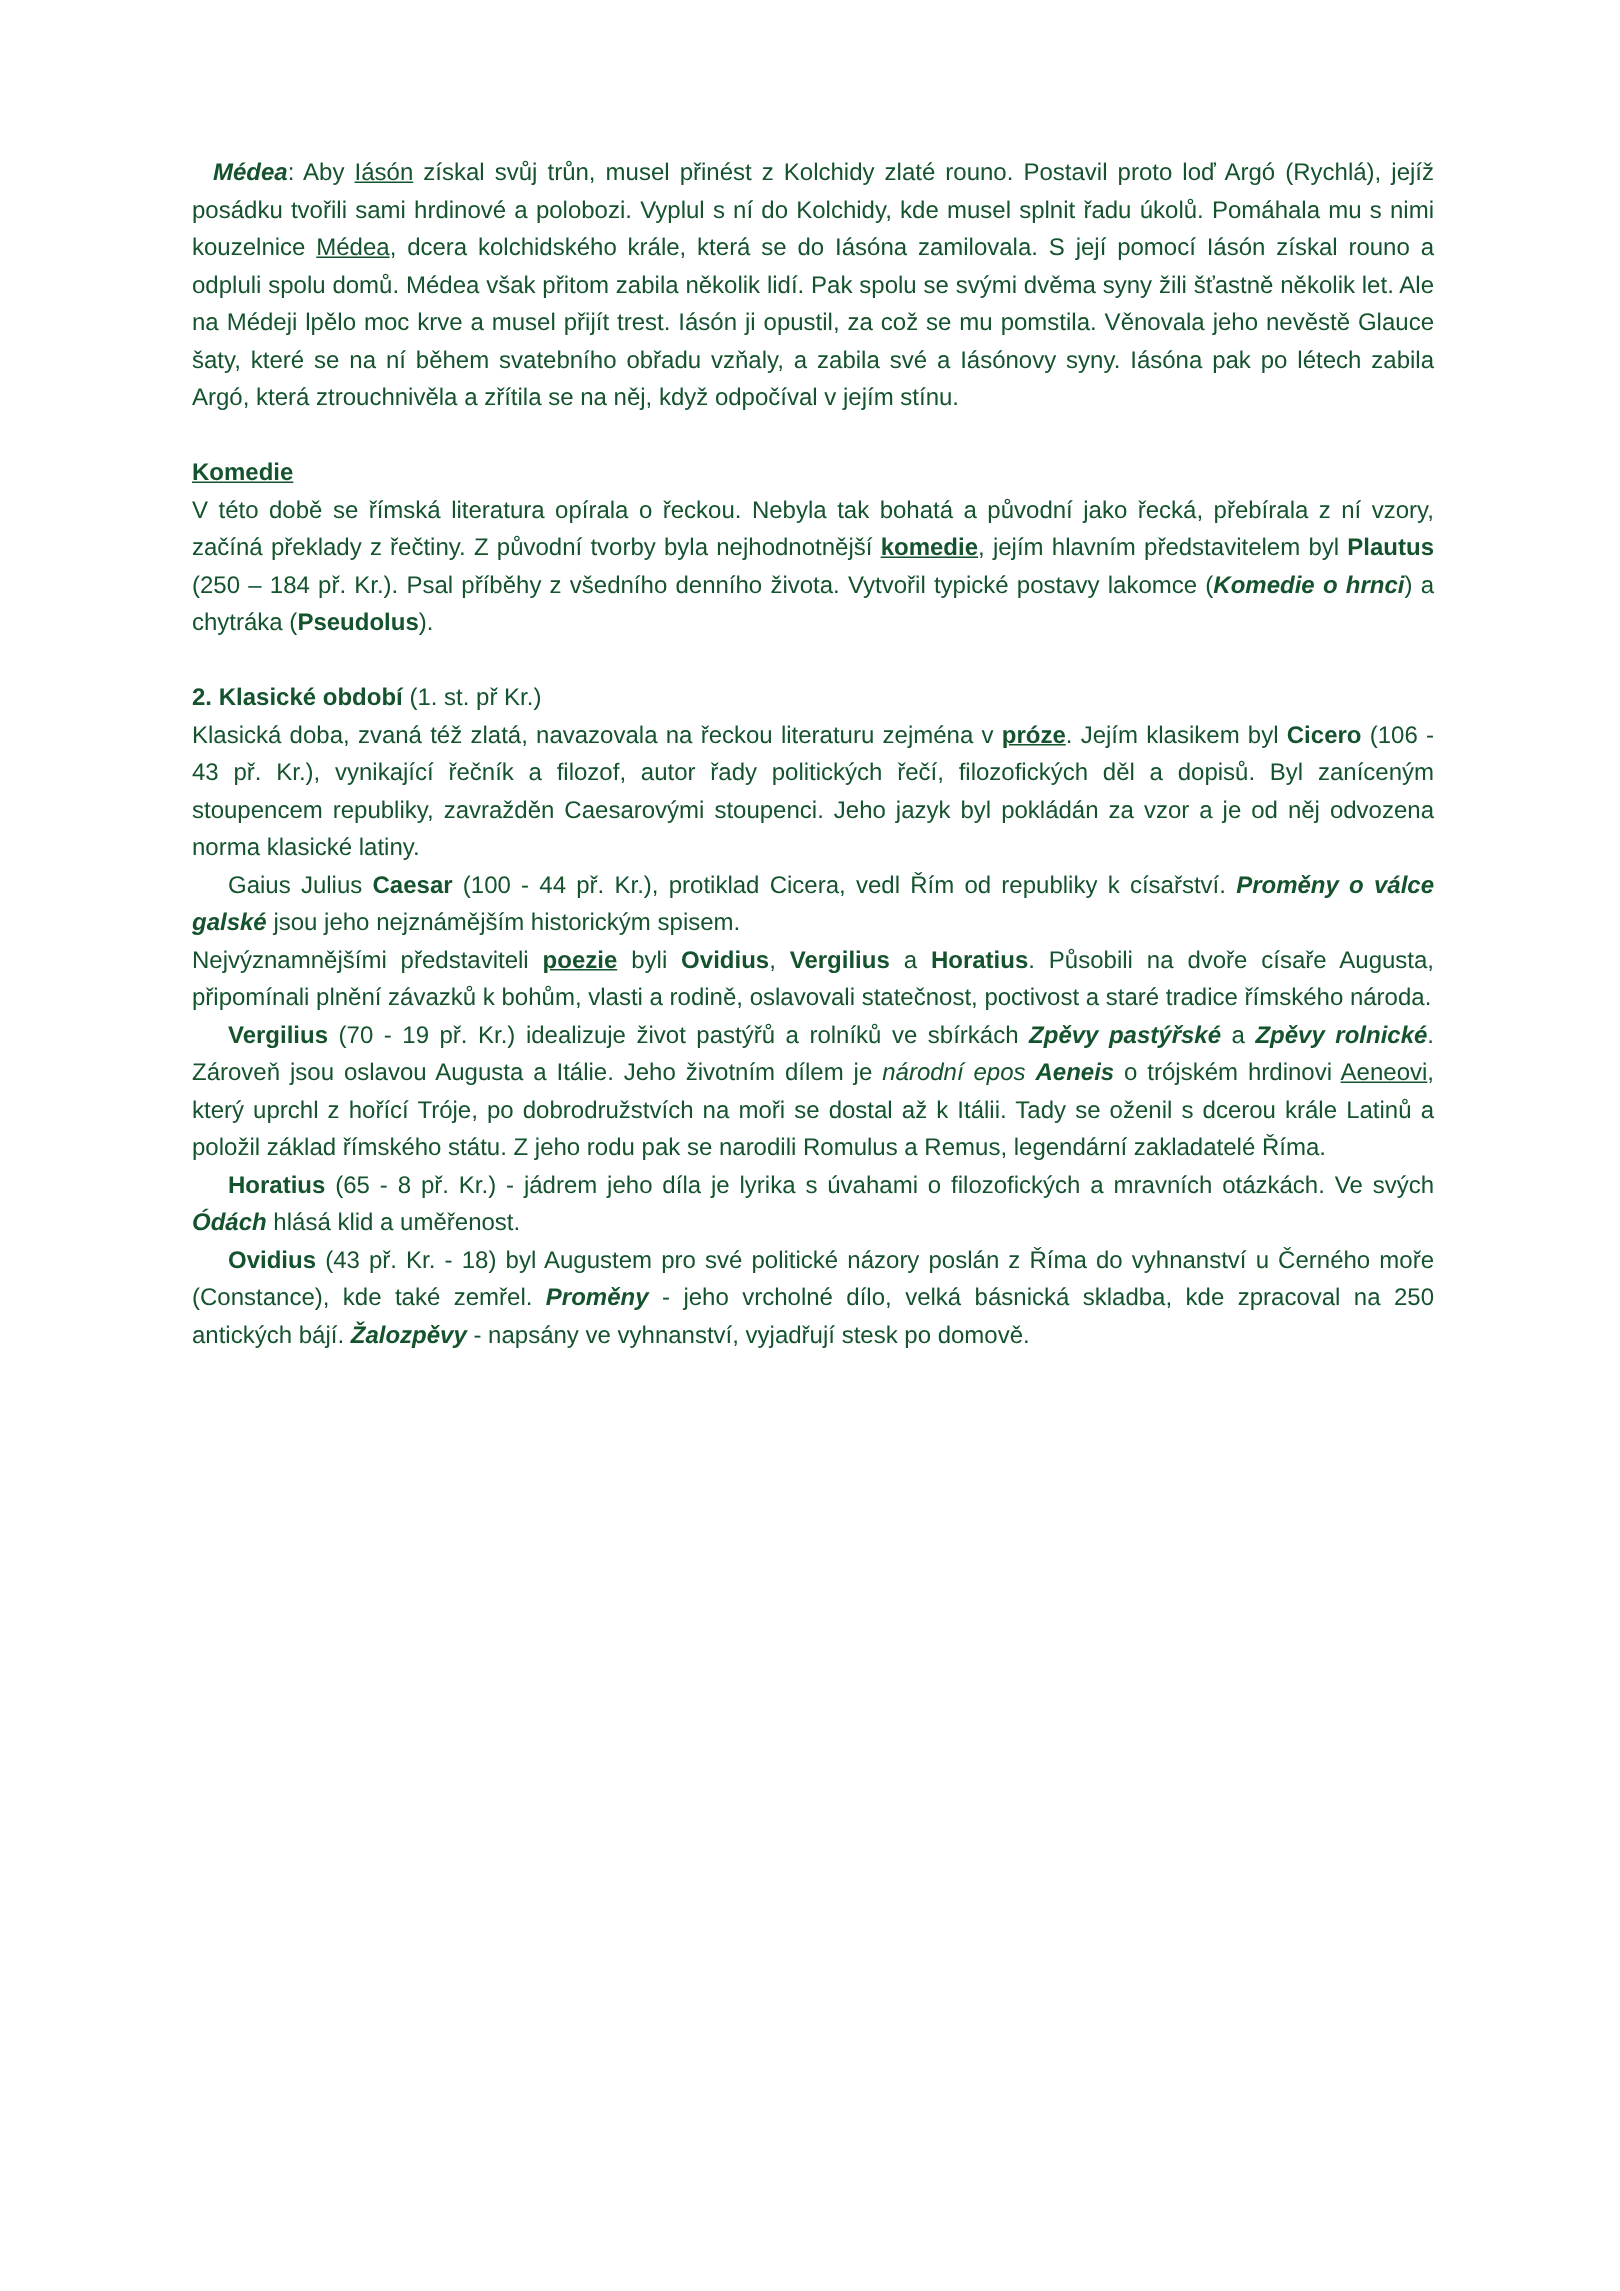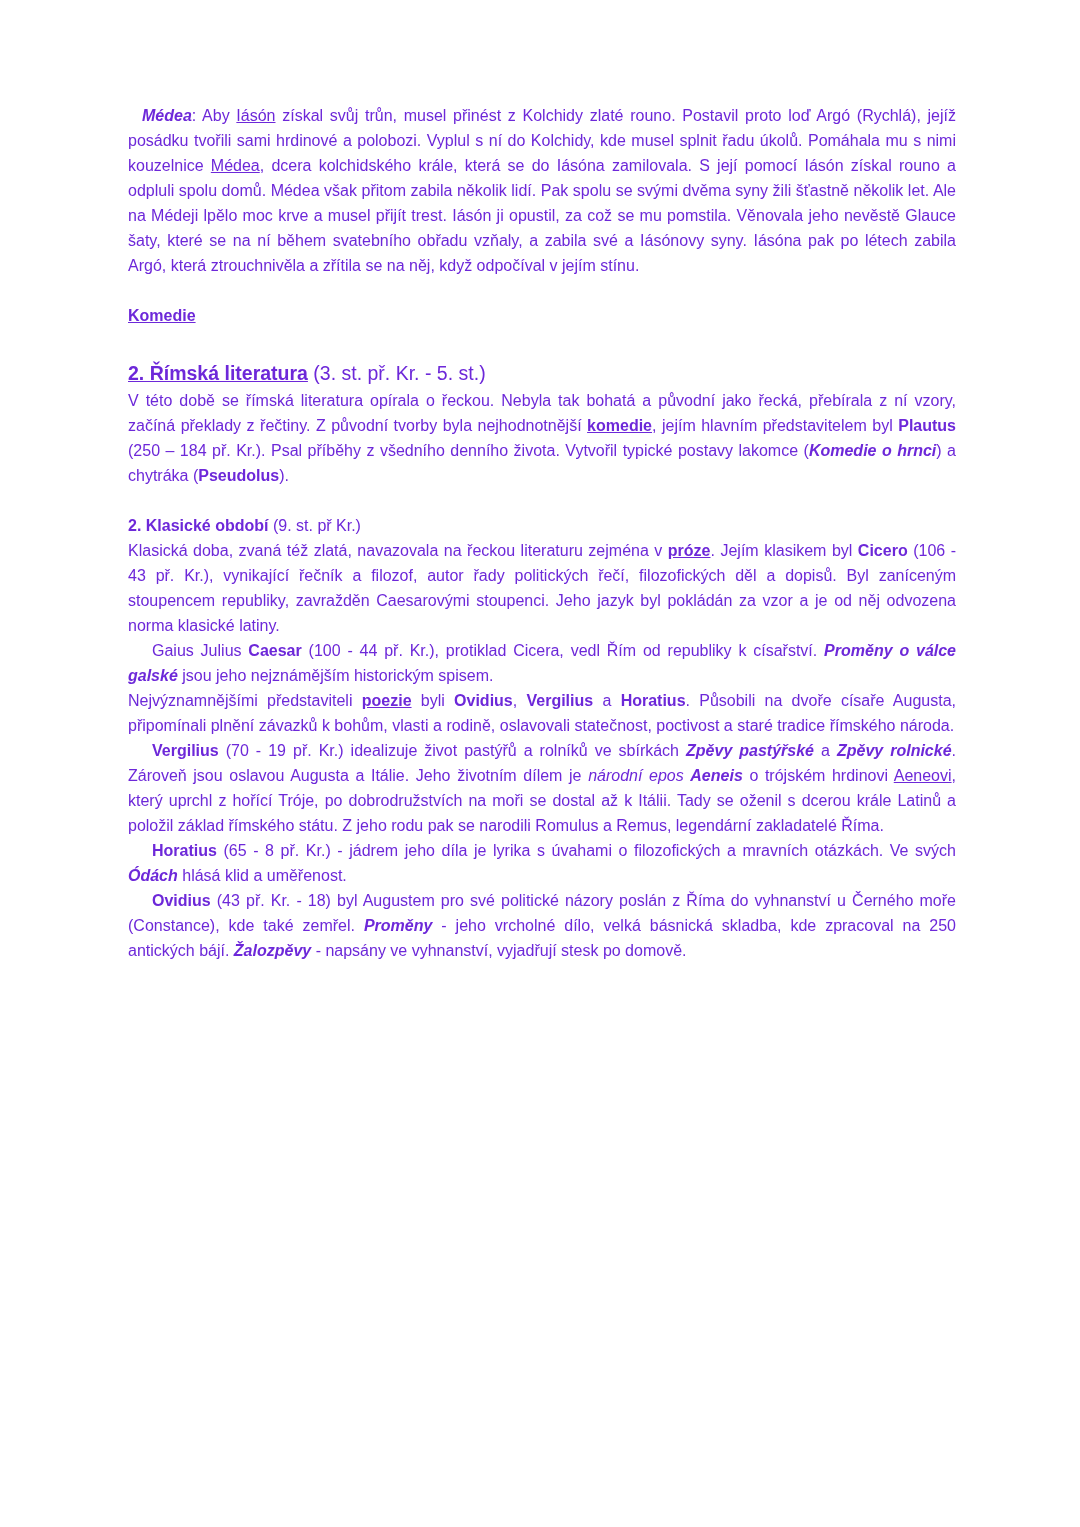--- a/index.html
+++ b/index.html
@@ -7,21 +7,21 @@
     width: 1080px;
     height: 1527px;
     background: #ffffff;
     font-family: "Liberation Sans", sans-serif;
   }
   .page {
     box-sizing: border-box;
     width: 1080px;
     height: 1527px;
     padding: 103px 124px 0 128px;
-    color: #6d28d9;
+    color: #14532d;
   }
   .para {
     margin: 0;
     font-size: 16px;
     line-height: 25px;
     text-align: justify;
   }
   .b { font-weight: bold; }
   .i { font-style: italic; }
   .u { text-decoration: underline; }
@@ -31,22 +31,21 @@
   .gap { margin-top: 25px; }
   .gap-lg { margin-top: 30px; }
   .h-big { font-size: 19.5px; line-height: 30px; }
 </style>
 </head>
 <body>
 
 <div class="page">
   <p class="para indent-sm"><span class="b i">Médea</span><span>: Aby </span><span class="u">Iásón</span><span> získal svůj trůn, musel přinést z Kolchidy zlaté rouno. Postavil proto loď Argó (Rychlá), jejíž posádku tvořili sami hrdinové a polobozi. Vyplul s ní do Kolchidy, kde musel splnit řadu úkolů. Pomáhala mu s nimi kouzelnice </span><span class="u">Médea</span><span>, dcera kolchidského krále, která se do Iásóna zamilovala. S její pomocí Iásón získal rouno a odpluli spolu domů. Médea však přitom zabila několik lidí. Pak spolu se svými dvěma syny žili šťastně několik let. Ale na Médeji lpělo moc krve a musel přijít trest. Iásón ji opustil, za což se mu pomstila. Věnovala jeho nevěstě Glauce šaty, které se na ní během svatebního obřadu vzňaly, a zabila své a Iásónovy syny. Iásóna pak po létech zabila Argó, která ztrouchnivěla a zřítila se na něj, když odpočíval v jejím stínu.</span></p>
   <p class="para gap"><span class="b u">Komedie</span></p>
-  <p class="para gap-lg h-big"><span class="b u">2. Římská literatura</span><span> (3. st. př. Kr. - 5. st.)</span></p>
   <p class="para"><span>V této době se římská literatura opírala o řeckou. Nebyla tak bohatá a původní jako řecká, přebírala z ní vzory, začíná překlady z řečtiny. Z původní tvorby byla nejhodnotnější </span><span class="b u">komedie</span><span>, jejím hlavním představitelem byl </span><span class="b">Plautus</span><span> (250 – 184 př. Kr.). Psal příběhy z všedního denního života. Vytvořil typické postavy lakomce (</span><span class="b i">Komedie o hrnci</span><span>) a chytráka (</span><span class="b">Pseudolus</span><span>).</span></p>
-  <p class="para gap"><span class="b">2. Klasické období</span><span> (9. st. př Kr.)</span></p>
+  <p class="para gap"><span class="b">2. Klasické období</span><span> (1. st. př Kr.)</span></p>
   <p class="para"><span>Klasická doba, zvaná též zlatá, navazovala na řeckou literaturu zejména v </span><span class="b u">próze</span><span>. Jejím klasikem byl </span><span class="b">Cicero</span><span> (106 - 43 př. Kr.), vynikající řečník a filozof, autor řady politických řečí, filozofických děl a dopisů. Byl zaníceným stoupencem republiky, zavražděn Caesarovými stoupenci. Jeho jazyk byl pokládán za vzor a je od něj odvozena norma klasické latiny.</span></p>
   <p class="para indent"><span>Gaius Julius </span><span class="b">Caesar</span><span> (100 - 44 př. Kr.), protiklad Cicera, vedl Řím od republiky k císařství. </span><span class="b i">Proměny o válce galské</span><span> jsou jeho nejznámějším historickým spisem.</span></p>
   <p class="para"><span>Nejvýznamnějšími představiteli </span><span class="b u">poezie</span><span> byli </span><span class="b">Ovidius</span><span>, </span><span class="b">Vergilius</span><span> a </span><span class="b">Horatius</span><span>. Působili na dvoře císaře Augusta, připomínali plnění závazků k bohům, vlasti a rodině, oslavovali statečnost, poctivost a staré tradice římského národa.</span></p>
   <p class="para indent"><span class="b">Vergilius</span><span> (70 - 19 př. Kr.) idealizuje život pastýřů a rolníků ve sbírkách </span><span class="b i">Zpěvy pastýřské</span><span> a </span><span class="b i">Zpěvy rolnické</span><span>. Zároveň jsou oslavou Augusta a Itálie. Jeho životním dílem je </span><span class="i">národní epos </span><span class="b i">Aeneis</span><span> o trójském hrdinovi </span><span class="u">Aeneovi</span><span>, který uprchl z hořící Tróje, po dobrodružstvích na moři se dostal až k Itálii. Tady se oženil s dcerou krále Latinů a položil základ římského státu. Z jeho rodu pak se narodili Romulus a Remus, legendární zakladatelé Říma.</span></p>
   <p class="para indent"><span class="b">Horatius</span><span> (65 - 8 př. Kr.) - jádrem jeho díla je lyrika s úvahami o filozofických a mravních otázkách. Ve svých </span><span class="b i">Ódách</span><span> hlásá klid a uměřenost.</span></p>
   <p class="para indent"><span class="b">Ovidius</span><span> (43 př. Kr. - 18) byl Augustem pro své politické názory poslán z Říma do vyhnanství u Černého moře (Constance), kde také zemřel. </span><span class="b i">Proměny</span><span> - jeho vrcholné dílo, velká básnická skladba, kde zpracoval na 250 antických bájí. </span><span class="b i">Žalozpěvy</span><span> - napsány ve vyhnanství, vyjadřují stesk po domově.</span></p>
 </div>
 
 </body></html>

